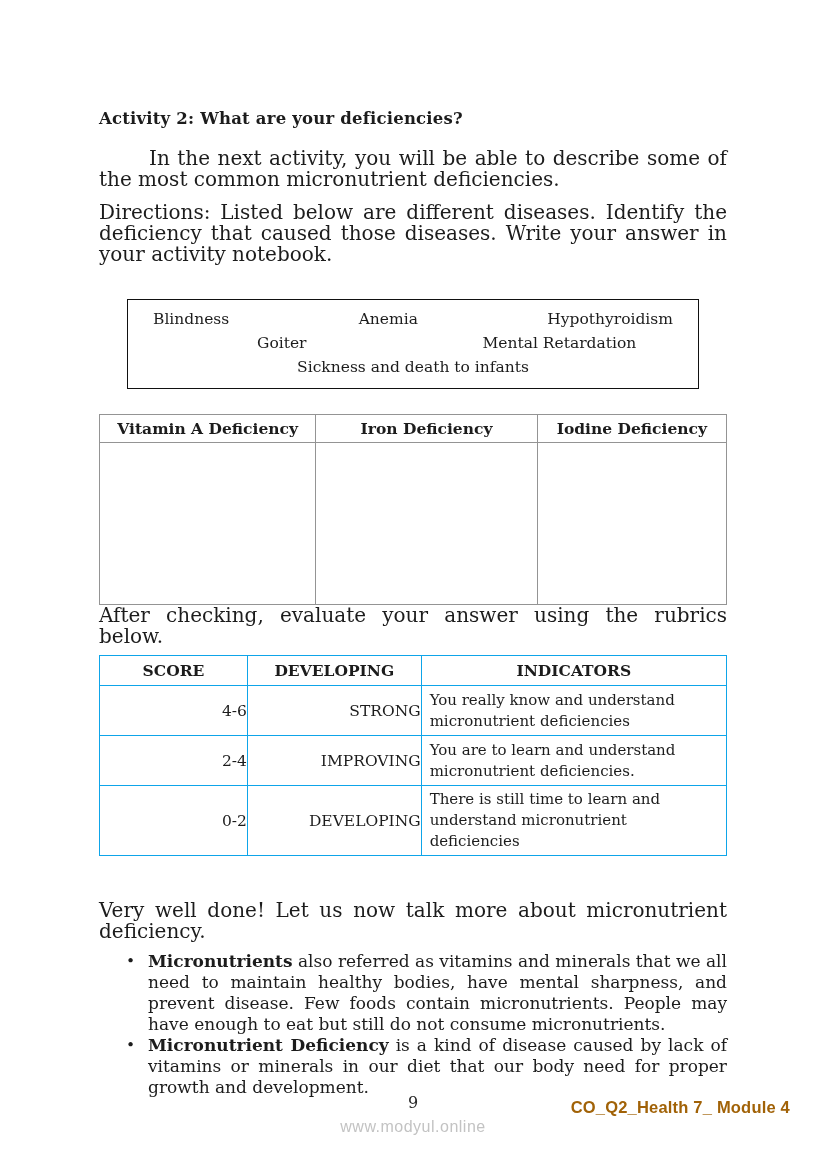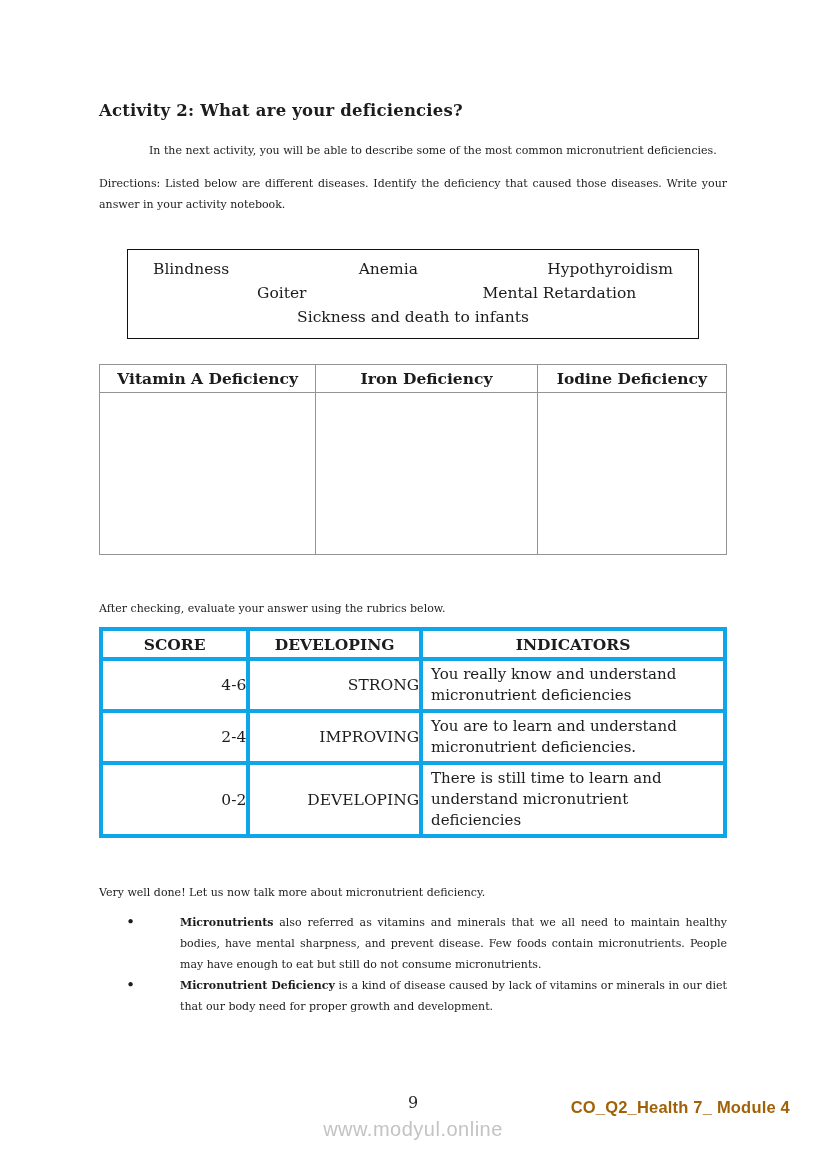--- a/index.html
+++ b/index.html
@@ -10,31 +10,31 @@
     height: 1169px;
     margin: 0 auto;
     background: #ffffff;
     font-family: "DejaVu Serif", serif;
     color: #1c1c1c;
     overflow: hidden;
   }
   .content {
     position: absolute;
     left: 99px;
-    top: 0;
+    top: 8px;
     width: 628px;
   }
   .activity-title {
     margin-top: 101px;
     font-size: 16.5px;
     font-weight: bold;
     letter-spacing: 0.2px;
   }
   .para {
-    font-size: 11px;
+    font-size: 20px;
     line-height: 21px;
     text-align: justify;
   }
   .intro-para { margin-top: 20px; text-indent: 50px; }
   .directions-para { margin-top: 12px; }
 
   
   .word-bank {
     margin: 34px 28px 0 28px;
     border: 1.5px solid #111111;
@@ -63,31 +63,31 @@
     font-size: 15.5px;
     font-weight: bold;
     text-align: center;
     vertical-align: middle;
   }
   .answer-table td { height: 162px; }
   .at-col1 { width: 34.5%; }
   .at-col2 { width: 35.3%; }
   .at-col3 { width: 30.2%; }
 
-  .after-checking { margin-top: 43px; }
+  .after-checking { }
 
   
   .rubric-table {
     margin-top: 8px;
     width: 100%;
     border-collapse: collapse;
     table-layout: fixed;
   }
   .rubric-table th, .rubric-table td {
-    border: 4px solid #0ea5e9;
+    border: 1px solid #0ea5e9;
     font-size: 15.5px;
     vertical-align: middle;
   }
   .rubric-table th {
     height: 30px;
     font-weight: bold;
     text-align: center;
   }
   .rubric-table td { height: 50px; text-align: right; }
   .rubric-table td.indicators {
@@ -109,45 +109,44 @@
   }
   .bullet-glyph {
     width: 49px;
     padding-left: 27px;
     flex: 0 0 auto;
     font-size: 15.5px;
     line-height: 21px;
   }
   .bullet-text {
     flex: 1 1 auto;
-    font-size: 11px;
+    font-size: 17px;
     line-height: 21px;
     text-align: justify;
-    margin-left: 32px;
   }
   .bold-term { font-weight: bold; }
 
   
   .page-number {
     position: absolute;
     top: 1093px;
     left: 0;
     width: 826px;
     text-align: center;
     font-size: 16px;
     color: #2a2a2a;
   }
   .watermark {
     position: absolute;
     top: 1118px;
     left: 0;
     width: 826px;
     text-align: center;
     font-family: "Liberation Sans", sans-serif;
-    font-size: 20px;
+    font-size: 16px;
     letter-spacing: 0.5px;
     color: #c3c3c3;
   }
   .module-label {
     position: absolute;
     top: 1098px;
     right: 36px;
     font-family: "Liberation Sans", sans-serif;
     font-size: 16.5px;
     font-weight: bold;

